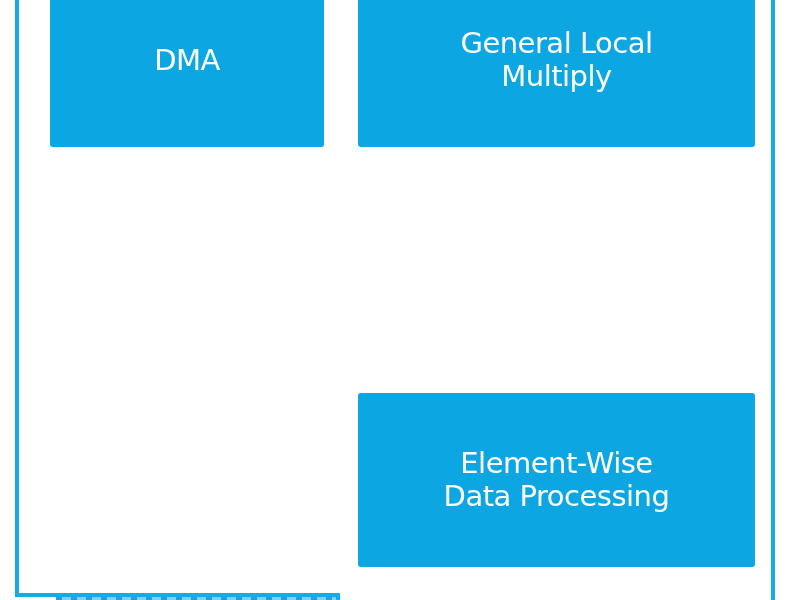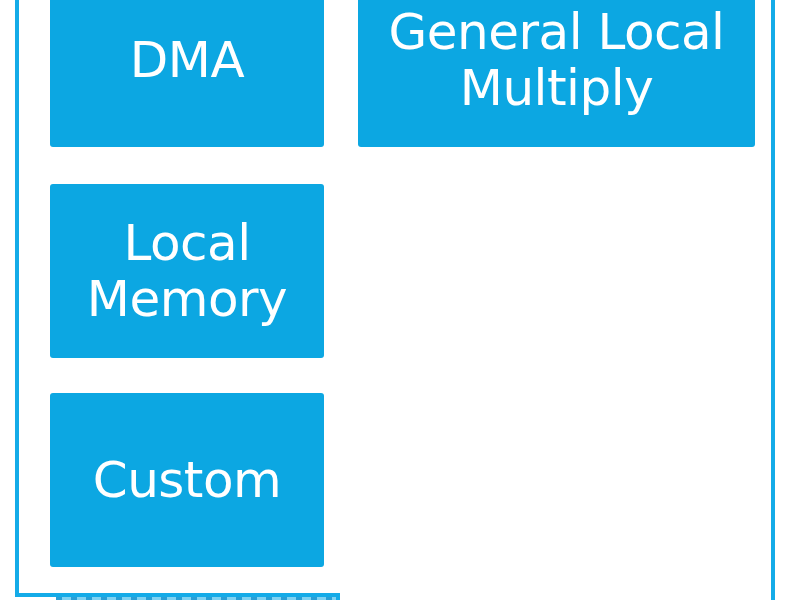--- a/index.html
+++ b/index.html
@@ -38,21 +38,21 @@
     position: absolute;
     background: #0ca7e2;
     border-radius: 3px;
     display: flex;
     align-items: center;
     justify-content: center;
     text-align: center;
   }
   .box-label {
     color: #ffffff;
-    font-size: 50px;
+    font-size: 29px;
     line-height: 1.13;
     white-space: pre-line;
     letter-spacing: -0.5px;
   }
   
   .col-left  { left: 50px;  width: 274px; }
   .col-right { left: 358px; width: 397px; }
   .row-1 { top: -27px; height: 174px; }
   .row-2 { top: 184px; height: 174px; }
   .row-3 { top: 393px; height: 174px; }
@@ -69,22 +69,19 @@
   <div class="cutoff-strip"></div>
 
   <div class="box col-left row-1">
     <span class="box-label">DMA</span>
   </div>
   <div class="box col-right row-1">
     <span class="box-label">General Local
 Multiply</span>
   </div>
 
-  <div class="box col-left row-2">
-    <span class="box-label">Local
-Memory</span>
-  </div>
 
-  <div class="box col-left row-3">
-    <span class="box-label">Custom</span>
+  <div class="box col-right row-3">
+    <span class="box-label">Element-Wise
+Data Processing</span>
   </div>
 
 </div>
 
 </body></html>

